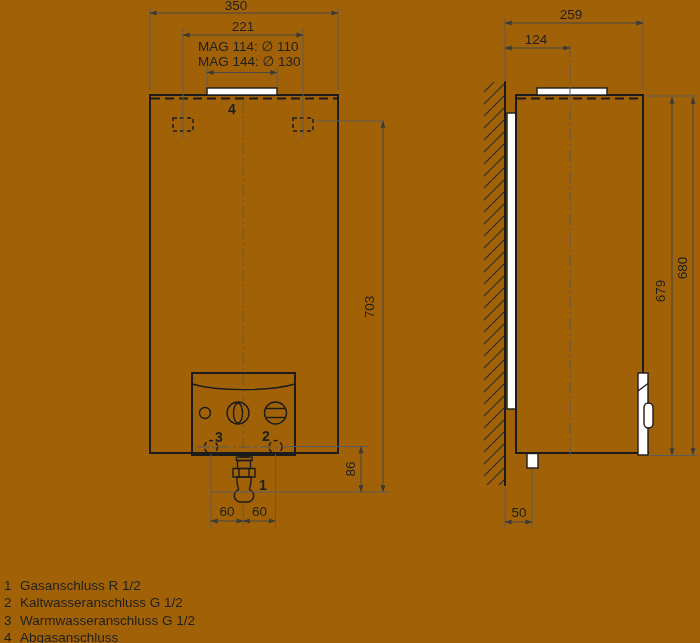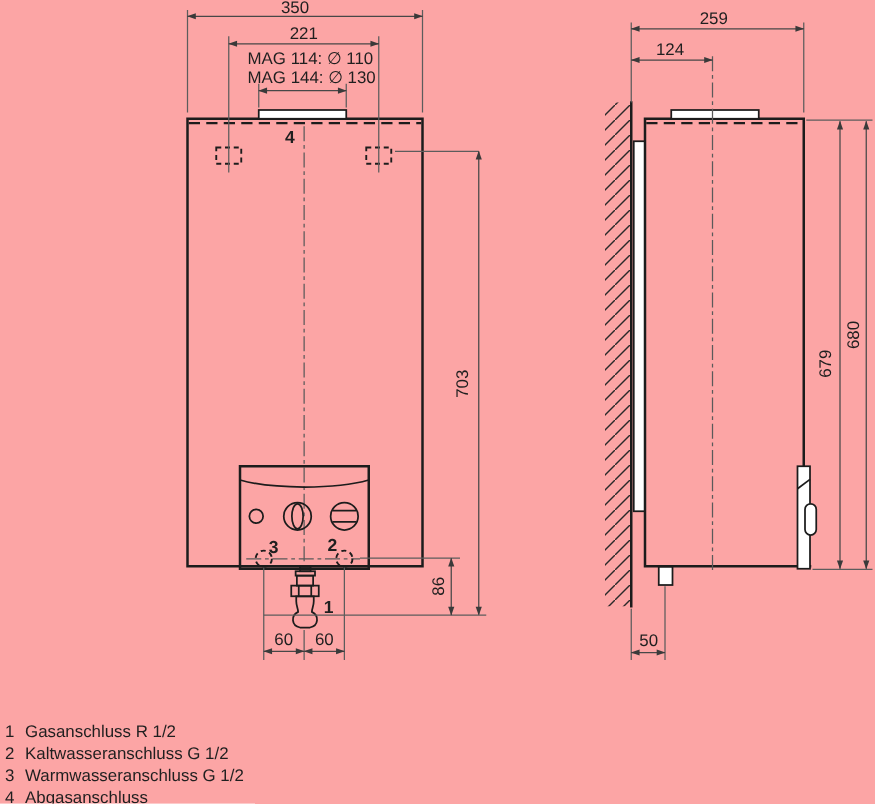--- a/index.html
+++ b/index.html
@@ -1,16 +1,16 @@
 <!DOCTYPE html>
 <html><head>
 <meta charset="utf-8">
 <style>
   html,body{margin:0;padding:0;background:#ffffff;}
-  .canvas{position:relative;width:700px;height:643px;background:#fca5a5;overflow:hidden;
+  .canvas{position:relative;width:700px;height:643px;background:#a16207;overflow:hidden;
           font-family:"Liberation Sans","DejaVu Sans",sans-serif;}
   svg{display:block;}
   .obj{stroke:#1c1c1c;stroke-width:2;fill:none;stroke-linecap:square;}
   .objthin{stroke:#1c1c1c;stroke-width:1.4;fill:none;}
   .objfill{stroke:#1c1c1c;stroke-width:1.4;fill:#ffffff;}
   .dashtop{stroke:#1c1c1c;stroke-width:1.8;fill:none;stroke-dasharray:9 5;}
   .dashbox{stroke:#1c1c1c;stroke-width:1.5;fill:none;stroke-dasharray:4 3;}
   .cl{stroke:#5a5a5a;stroke-width:1;fill:none;stroke-dasharray:12 3 3 3;}
   .dim{stroke:#474747;stroke-width:1;fill:none;}
   .ext{stroke:#5c5c5c;stroke-width:1;fill:none;}

